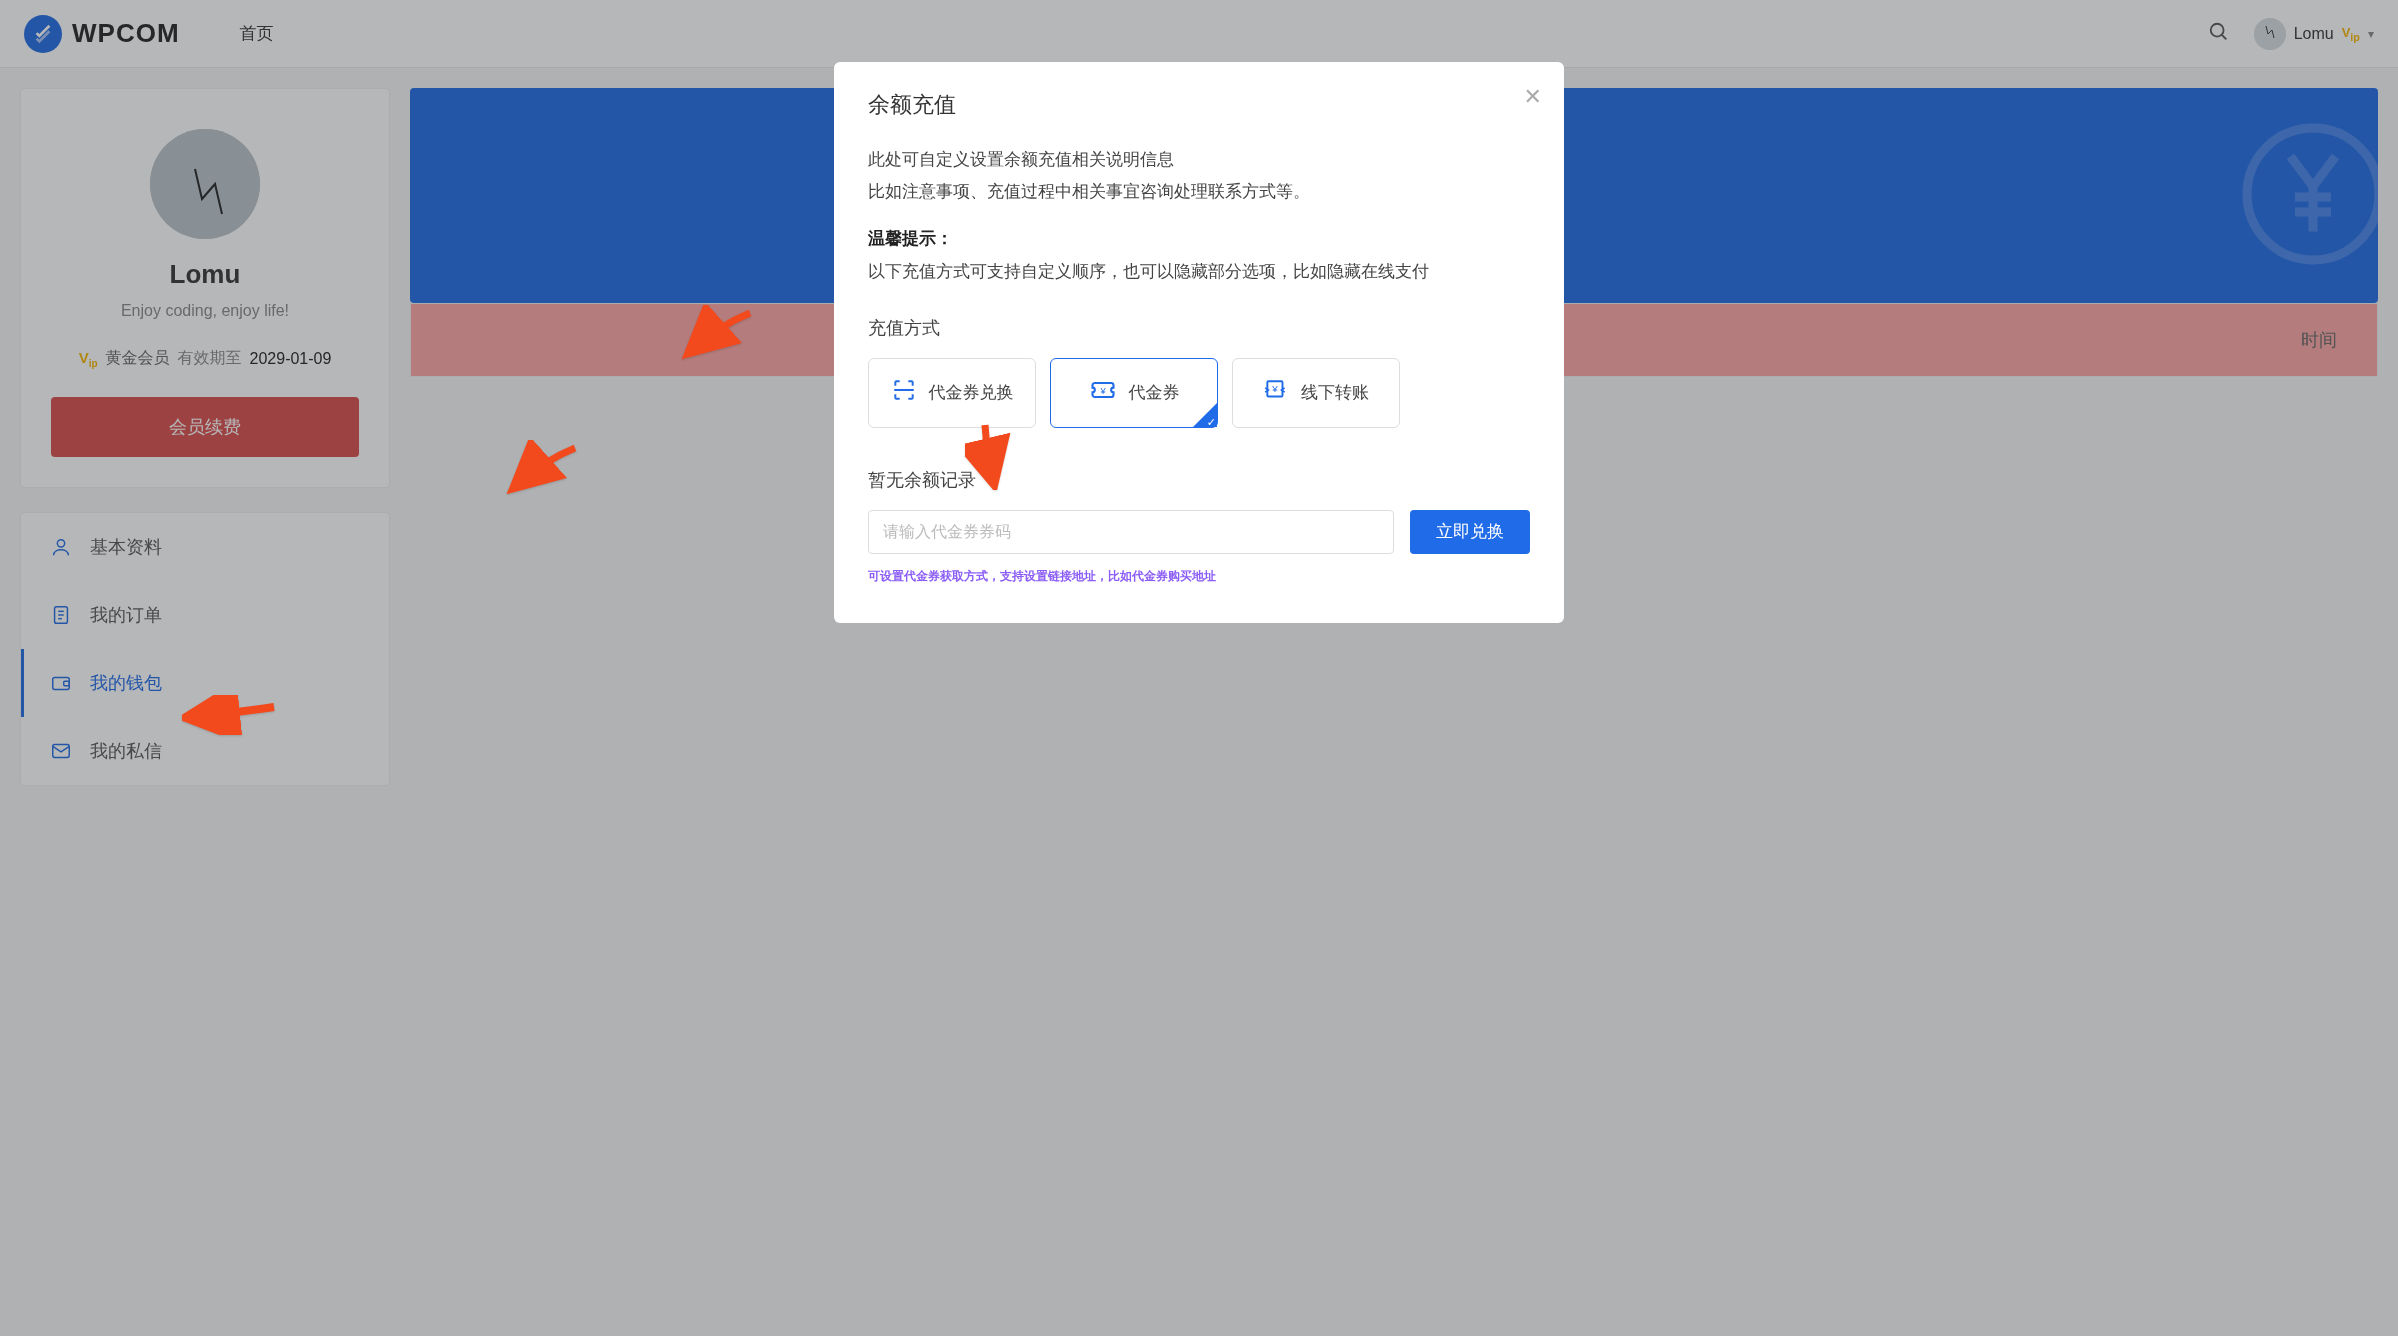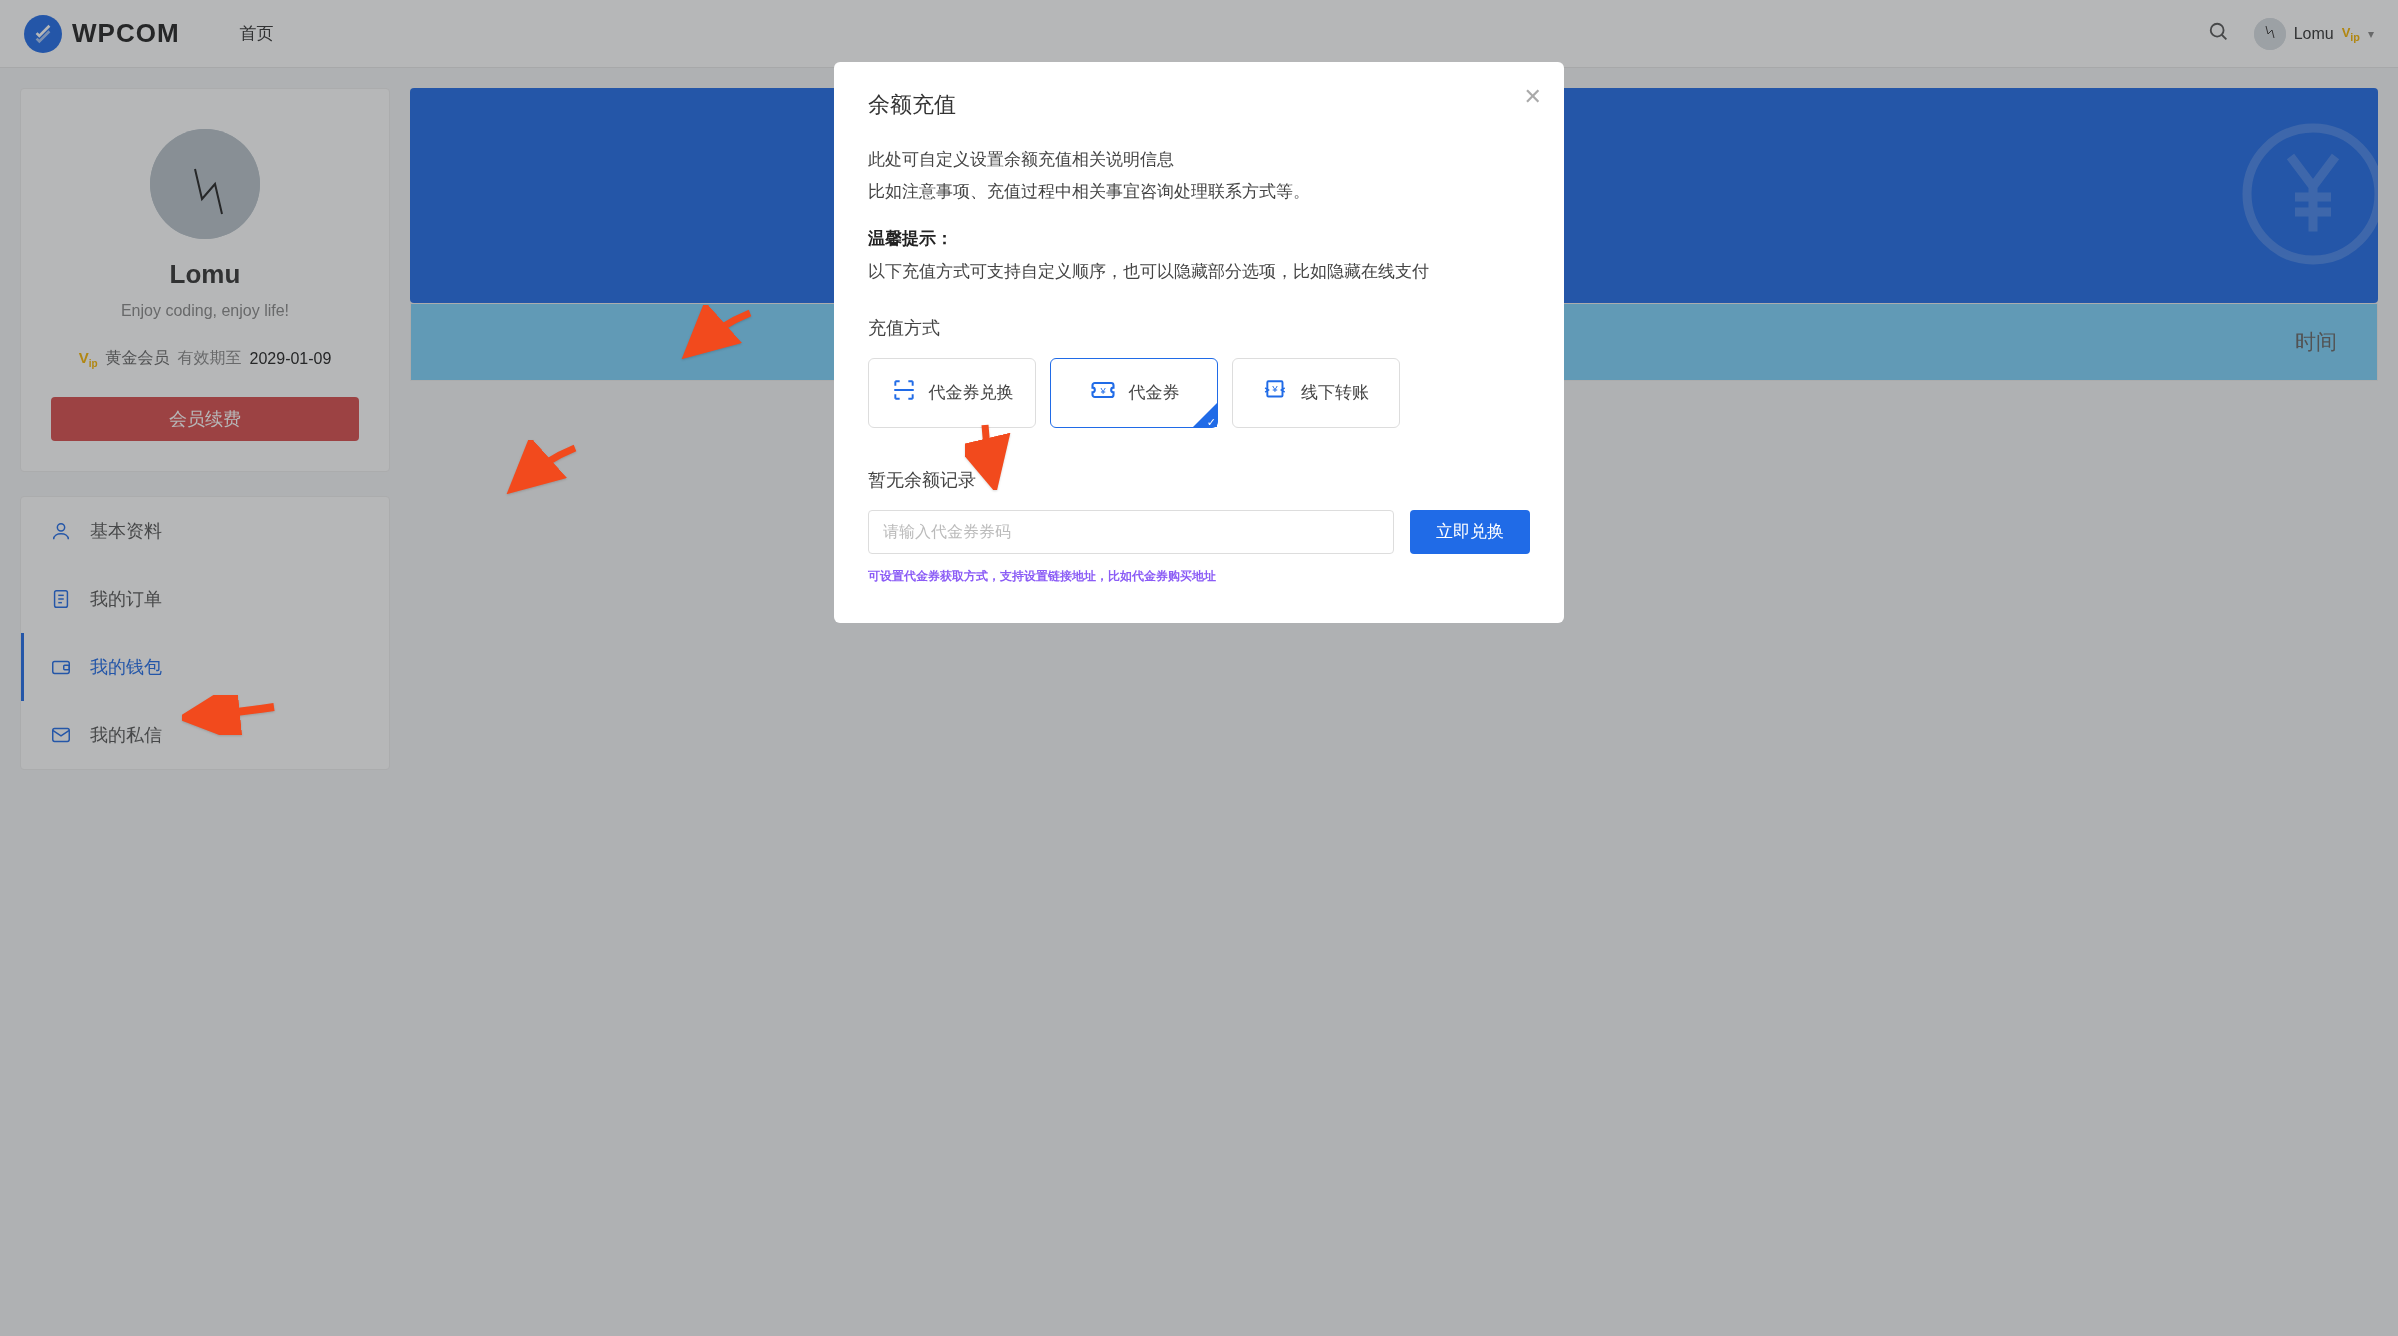--- a/index.html
+++ b/index.html
@@ -23,31 +23,31 @@
     .sidebar-col { width: 370px; }
     .profile-card { background: #fff; border: 1px solid #eee; border-radius: 4px; padding: 40px 30px 30px; text-align: center; }
     .avatar-large { width: 110px; height: 110px; border-radius: 50%; background: #bfc9d0; margin: 0 auto 20px; overflow: hidden; }
     .username { font-size: 26px; font-weight: 600; margin-bottom: 12px; }
     .bio { color: #888; font-size: 16px; margin-bottom: 28px; }
     .member-row { display: flex; justify-content: center; align-items: center; gap: 8px; font-size: 16px; margin-bottom: 28px; }
     .vip-icon-text { color: #f7b500; font-weight: 700; font-size: 15px; }
     .member-label { color: #666; }
     .member-exp { color: #888; }
     .member-date { color: #222; font-weight: 500; }
-    .renew-btn { width: 100%; height: 44px; background: #d84c4c; color: #fff; border: none; border-radius: 4px; font-size: 18px; cursor: pointer; }
+    .renew-btn { width: 100%; height: 60px; background: #d84c4c; color: #fff; border: none; border-radius: 4px; font-size: 18px; cursor: pointer; }
     
     .menu-card { background: #fff; border: 1px solid #eee; border-radius: 4px; margin-top: 24px; }
     .menu-item { display: flex; align-items: center; gap: 18px; padding: 22px 26px; font-size: 18px; color: #555; cursor: pointer; border-left: 3px solid transparent; }
     .menu-item.active { color: #206be7; border-left-color: #206be7; }
     .menu-item .mi-icon { width: 22px; height: 22px; flex-shrink: 0; }
     
     .main-col { flex: 1; }
     .balance-panel { background: #206be7; height: 215px; border-radius: 4px; position: relative; overflow: hidden; }
     .yen-bg { position: absolute; right: -10px; top: 50%; transform: translateY(-50%); opacity: .18; }
-    .list-header { background: #7dd3fc; border: 1px solid #eee; padding: 24px 40px; display: flex; font-size: 21px; color: #666; }
+    .list-header { background: #fca5a5; border: 1px solid #eee; padding: 24px 40px; display: flex; font-size: 18px; color: #666; }
     .list-header .col-time { margin-left: auto; }
     .empty-state { text-align: center; padding: 40px; color: #999; font-size: 18px; }
     
     
     .overlay { position: fixed; inset: 0; background: rgba(45,48,52,.35); display: flex; justify-content: center; }
     .modal { width: 730px; background: #fff; border-radius: 6px; margin-top: 62px; padding: 28px 34px 38px; align-self: flex-start; position: relative; }
     .modal-title { font-size: 22px; font-weight: 400; color: #333; margin-bottom: 24px; }
     .modal-close { position: absolute; right: 22px; top: 22px; cursor: pointer; color: #aaa; font-size: 22px; }
     .modal-desc { font-size: 17px; color: #444; line-height: 1.9; margin-bottom: 18px; }
     .modal-tip { font-size: 17px; color: #222; font-weight: 600; margin-bottom: 6px; }

